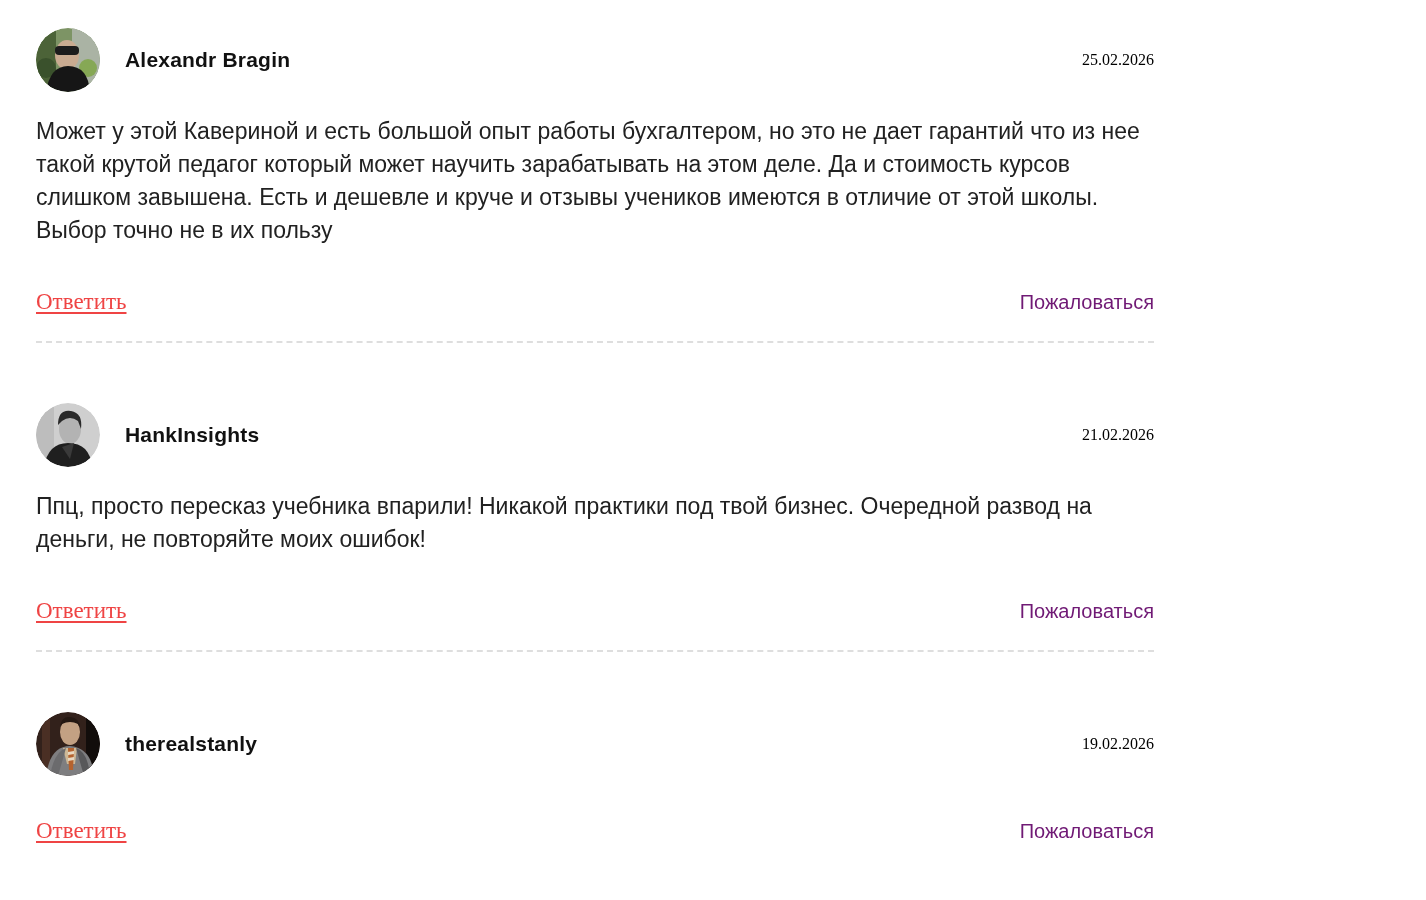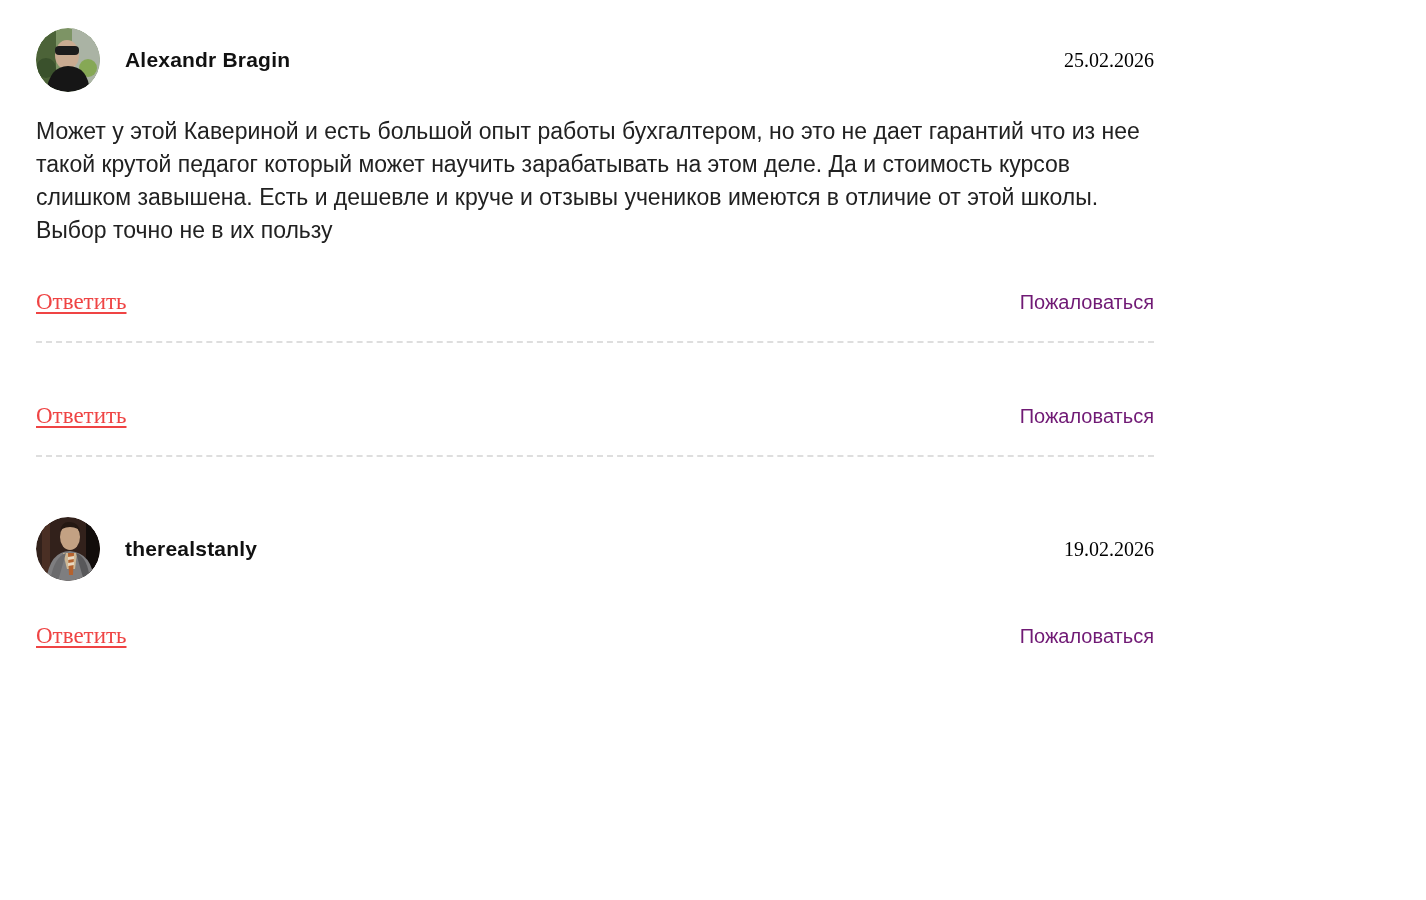--- a/index.html
+++ b/index.html
@@ -30,21 +30,21 @@
   .author {
     margin-left: 25px;
     font-size: 21px;
     font-weight: 700;
     color: #111111;
     letter-spacing: 0.2px;
   }
   .date {
     margin-left: auto;
     font-family: "Liberation Serif", "DejaVu Serif", serif;
-    font-size: 20px;
+    font-size: 16px;
     color: #000000;
   }
   .comment-text {
     margin-top: 23px;
     font-size: 23px;
     line-height: 33px;
     color: #212121;
     max-width: 1368px;
   }
   .comment-actions {
@@ -105,20 +105,42 @@
     <p class="comment-text">Может у этой Кавериной и есть большой опыт работы бухгалтером, но это не дает гарантий что из нее такой крутой педагог который может научить зарабатывать на этом деле. Да и стоимость курсов слишком завышена. Есть и дешевле и круче и отзывы учеников имеются в отличие от этой школы. Выбор точно не в их пользу</p>
     <div class="comment-actions">
       <a class="reply-link">Ответить</a>
       <a class="report-link">Пожаловаться</a>
     </div>
   </div>
 
   <hr class="divider">
 
   <div class="comment">
+    <div class="comment-header">
+      <span class="avatar" aria-label="black-and-white-portrait-man-looking-sideways">
+        <svg viewBox="0 0 64 64" xmlns="http://www.w3.org/2000/svg">
+          <defs>
+            <clipPath id="c2">
+                <circle cx="32" cy="32" r="32"></circle>
+              </clipPath>
+          </defs>
+          <g clip-path="url(#c2)">
+            <rect width="64" height="64" fill="#cfcfcf"></rect>
+            <rect x="0" width="18" height="64" fill="#bdbdbd"></rect>
+            <ellipse cx="34" cy="26" rx="11" ry="15" fill="#b3b3b3"></ellipse>
+            <path d="M22 22 Q22 6 35 8 Q47 10 45 26 L42 18 Q34 12 26 18 Z" fill="#2a2a2a"></path>
+            <path d="M8 64 Q12 40 32 40 Q54 40 56 64 Z" fill="#1f1f1f"></path>
+            <path d="M26 44 L38 40 L34 56 Z" fill="#3a3a3a"></path>
+          </g>
+        </svg>
+      </span>
+      <span class="author">HankInsights</span>
+      <span class="date">21.02.2026</span>
+    </div>
+    <p class="comment-text">Ппц, просто пересказ учебника впарили! Никакой практики под твой бизнес. Очередной развод на деньги, не повторяйте моих ошибок!</p>
     <div class="comment-actions">
       <a class="reply-link">Ответить</a>
       <a class="report-link">Пожаловаться</a>
     </div>
   </div>
 
   <hr class="divider">
 
   <div class="comment">
     <div class="comment-header">

